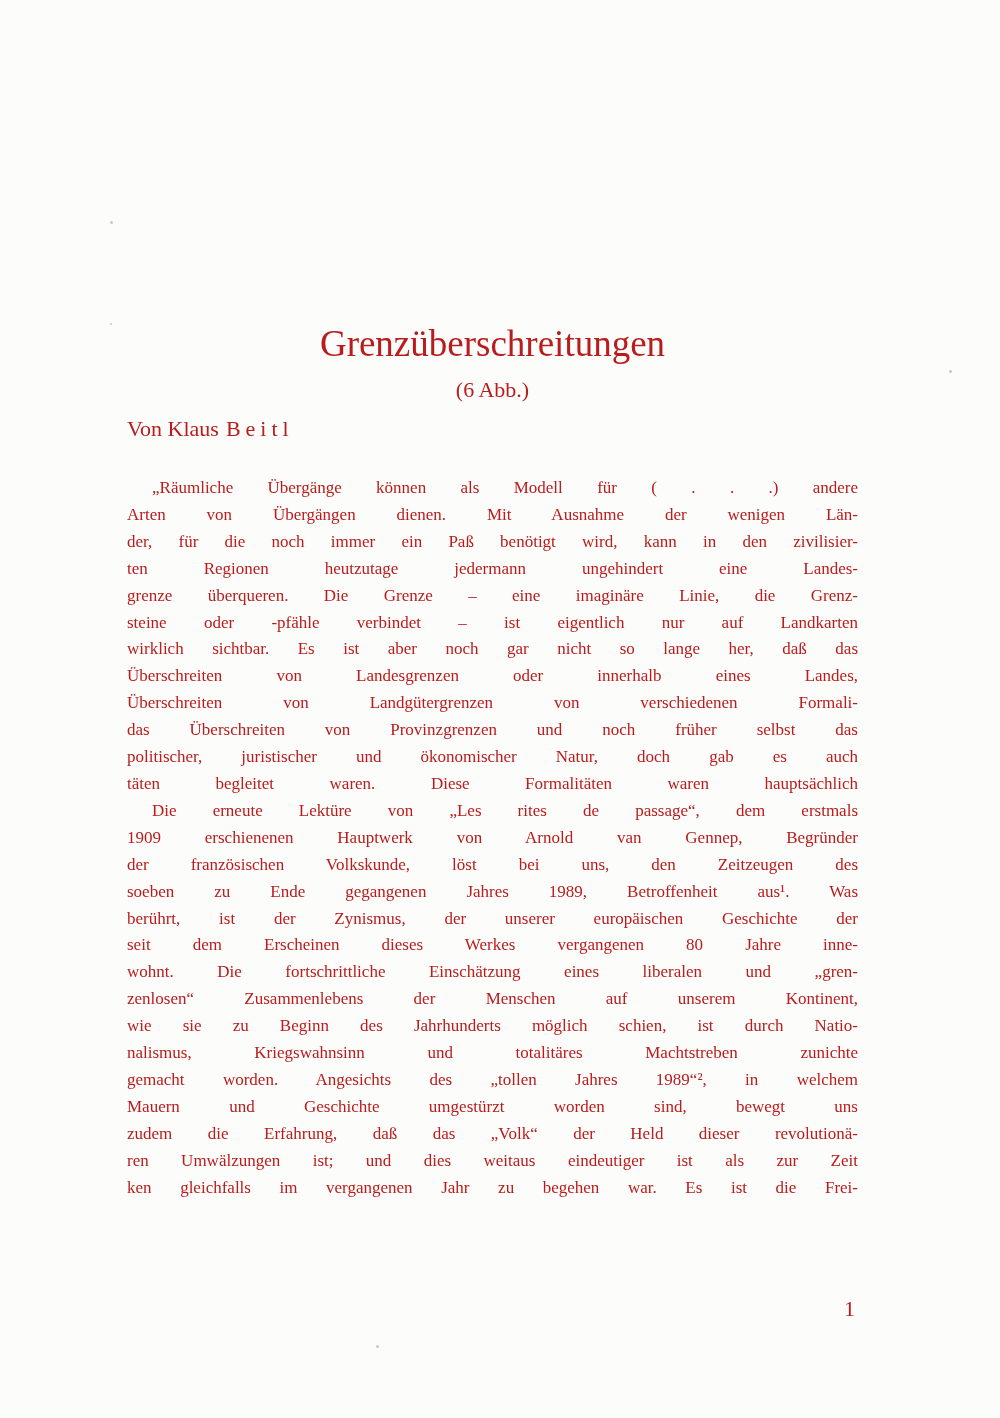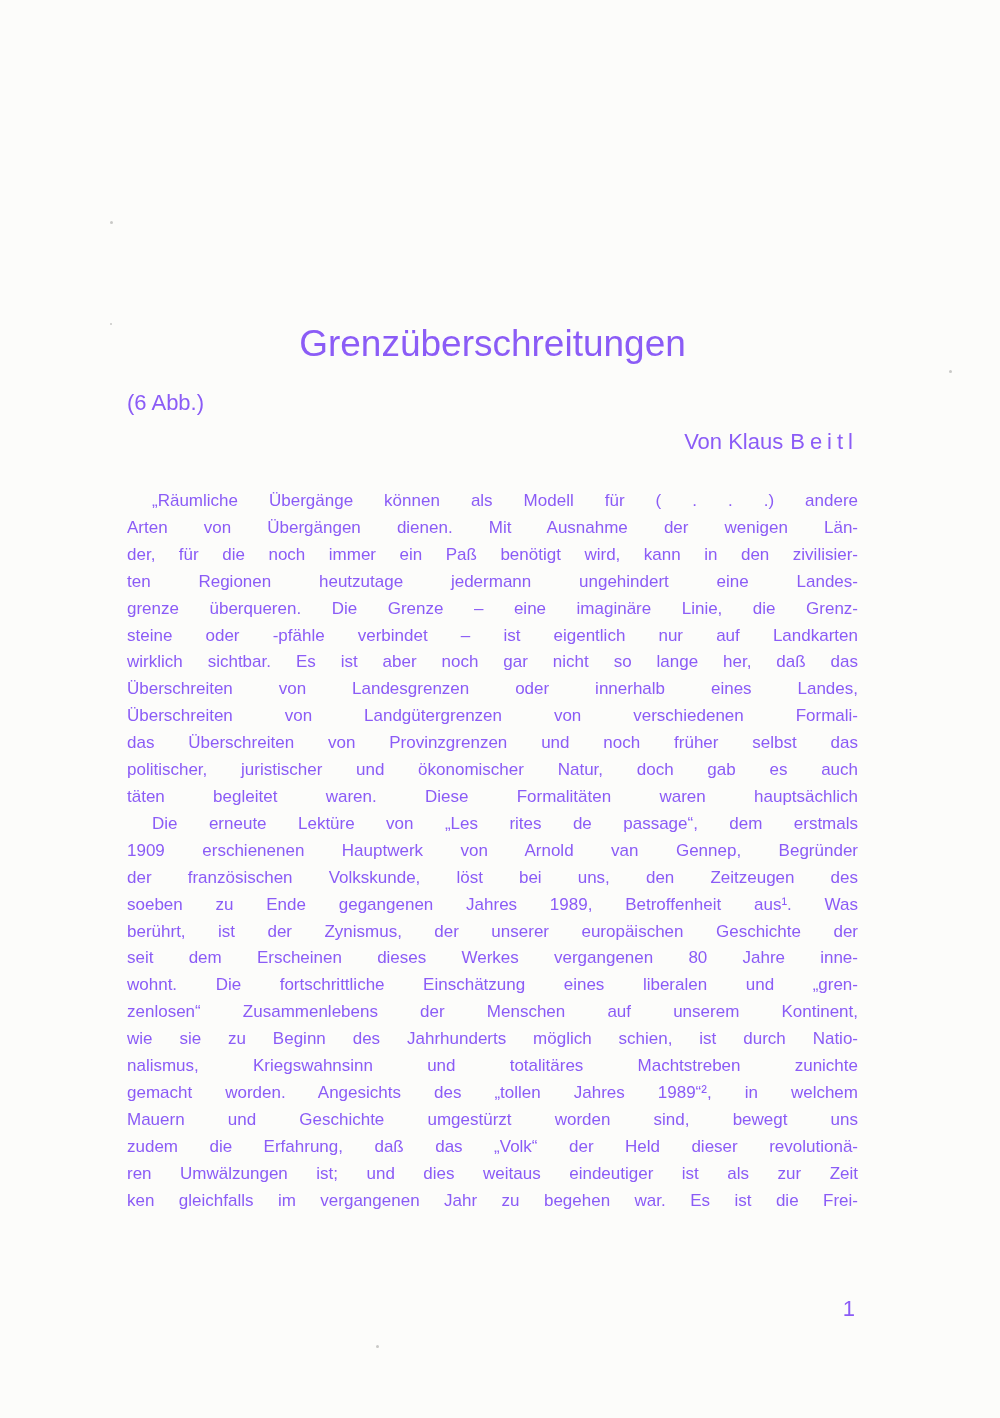--- a/index.html
+++ b/index.html
@@ -5,47 +5,47 @@
   html, body {
     margin: 0;
     padding: 0;
     background: #ffffff;
   }
   .page {
     position: relative;
     width: 1000px;
     height: 1418px;
     background: #fcfcfa;
-    font-family: Liberation Sans, sans-serif;
-    color: #8b5cf6;
+    font-family: Liberation Serif, serif;
+    color: #b91c1c;
     overflow: hidden;
   }
   .content {
     position: absolute;
     left: 127px;
     top: 322px;
     width: 731px;
   }
   .title {
     font-size: 37px;
     line-height: 44px;
     text-align: center;
     font-weight: normal;
     margin: 0;
   }
   .subtitle {
     font-size: 22px;
     line-height: 26px;
-    text-align: left;
-    margin-top: 24px;
+    text-align: center;
+    margin-top: 11px;
   }
   .author {
     font-size: 22px;
     line-height: 26px;
-    text-align: right;
+    text-align: left;
     margin-top: 13px;
   }
   .author .surname {
     letter-spacing: 5px;
     margin-left: 7px;
   }
   .body-text {
     margin-top: 33px;
     font-size: 17px;
     line-height: 26.9px;

